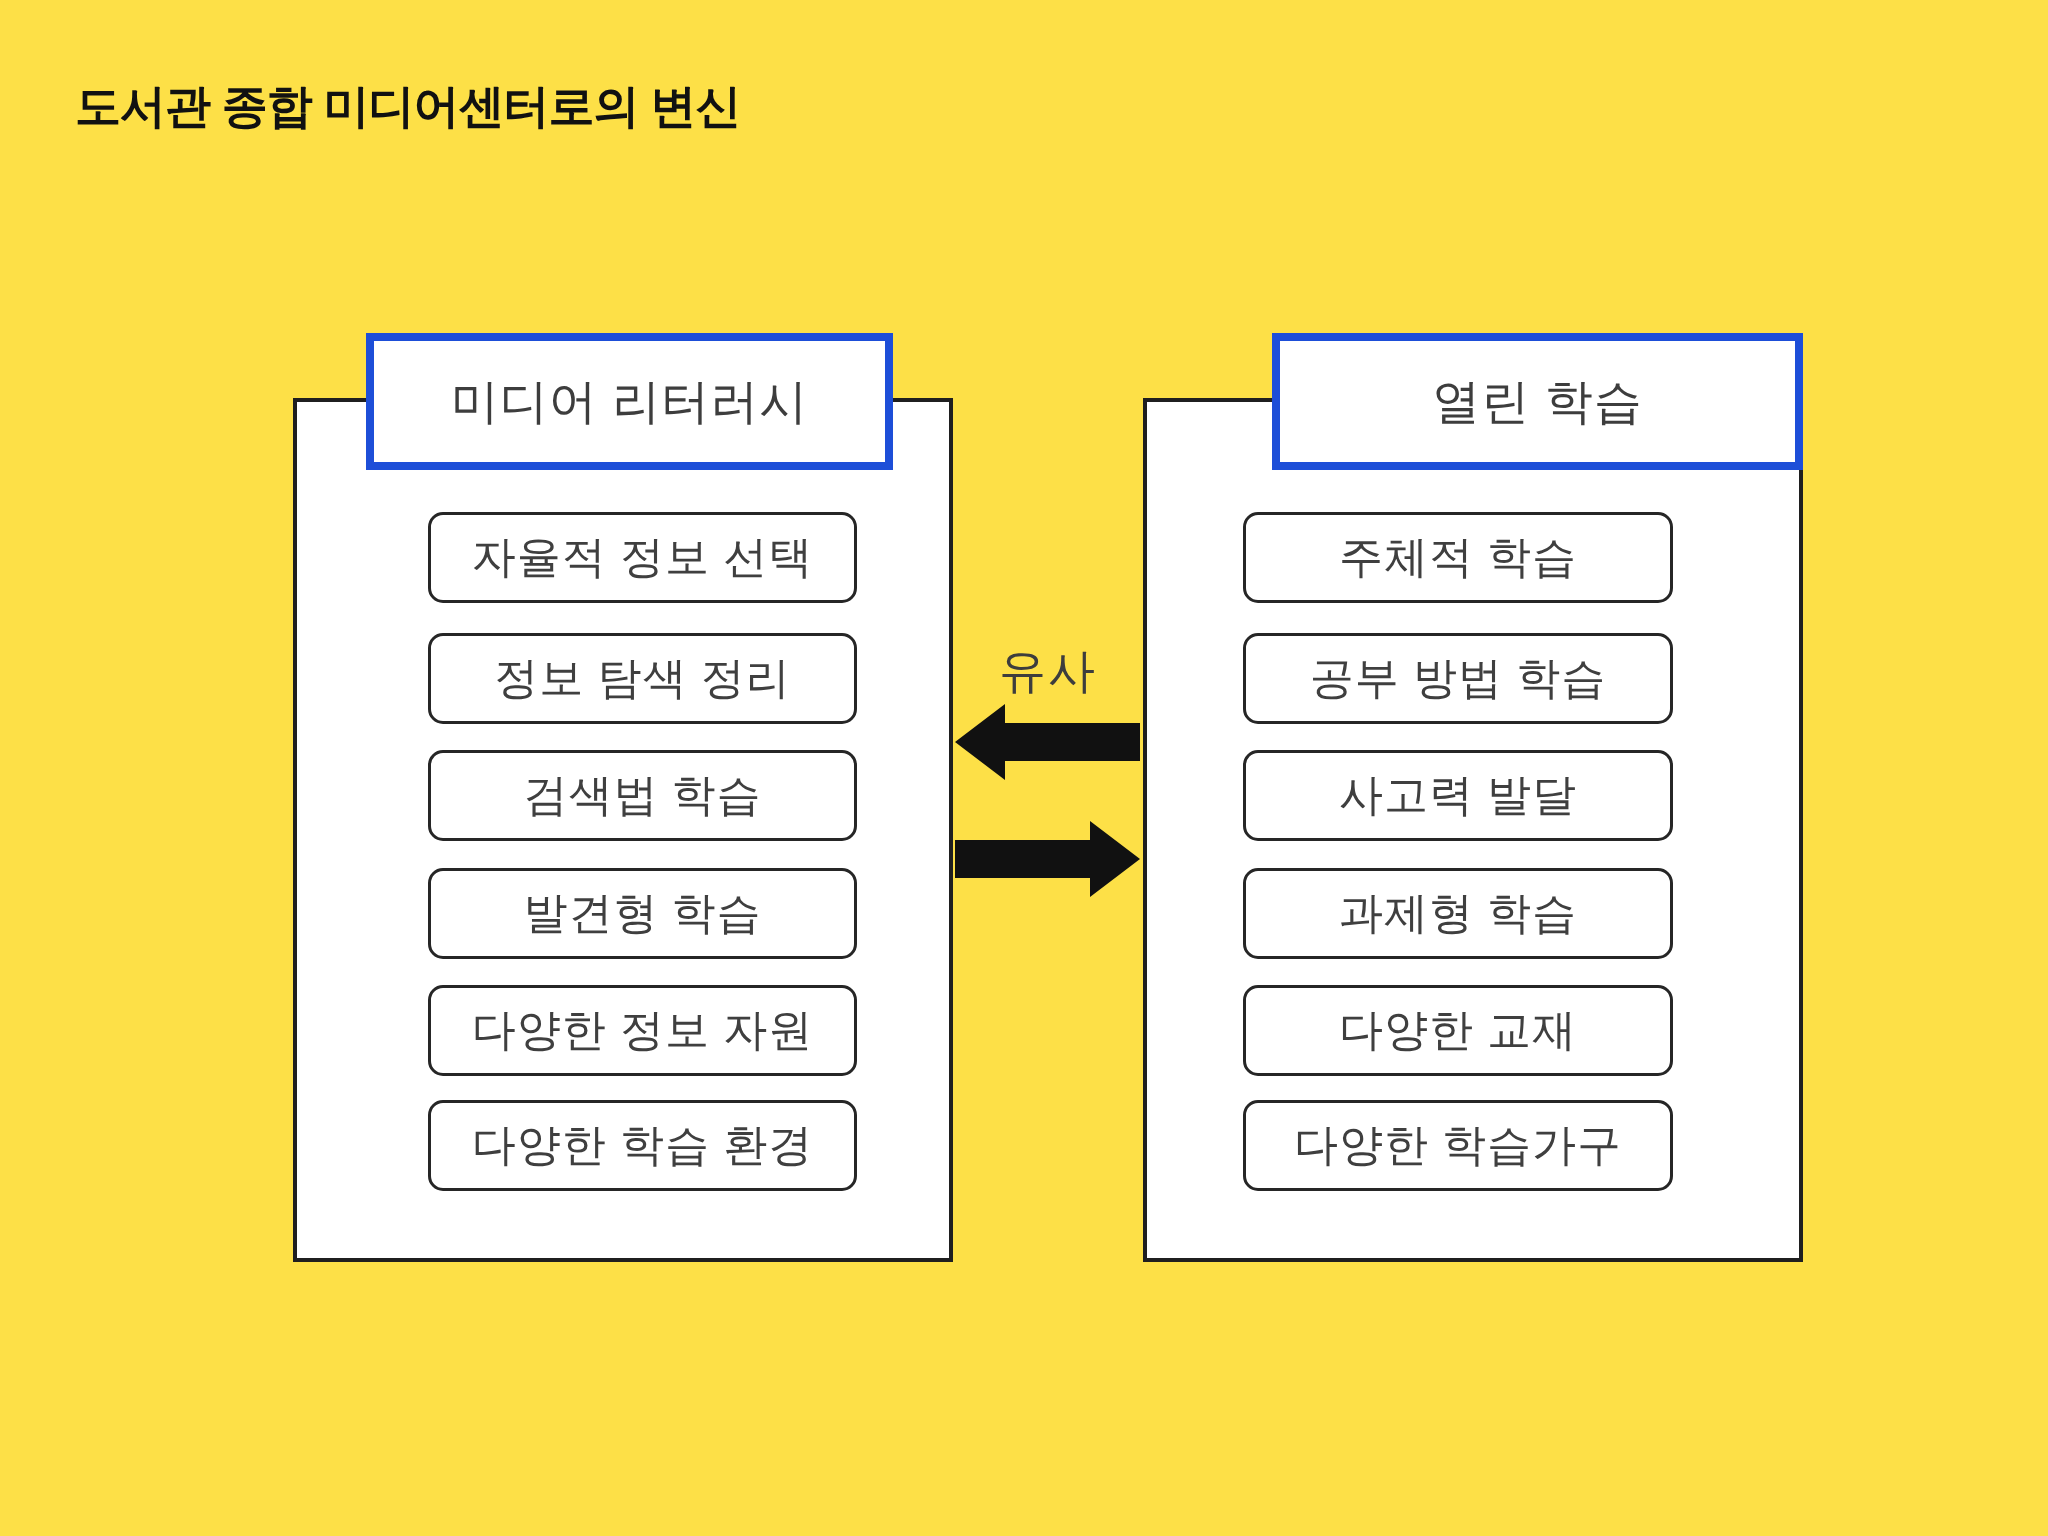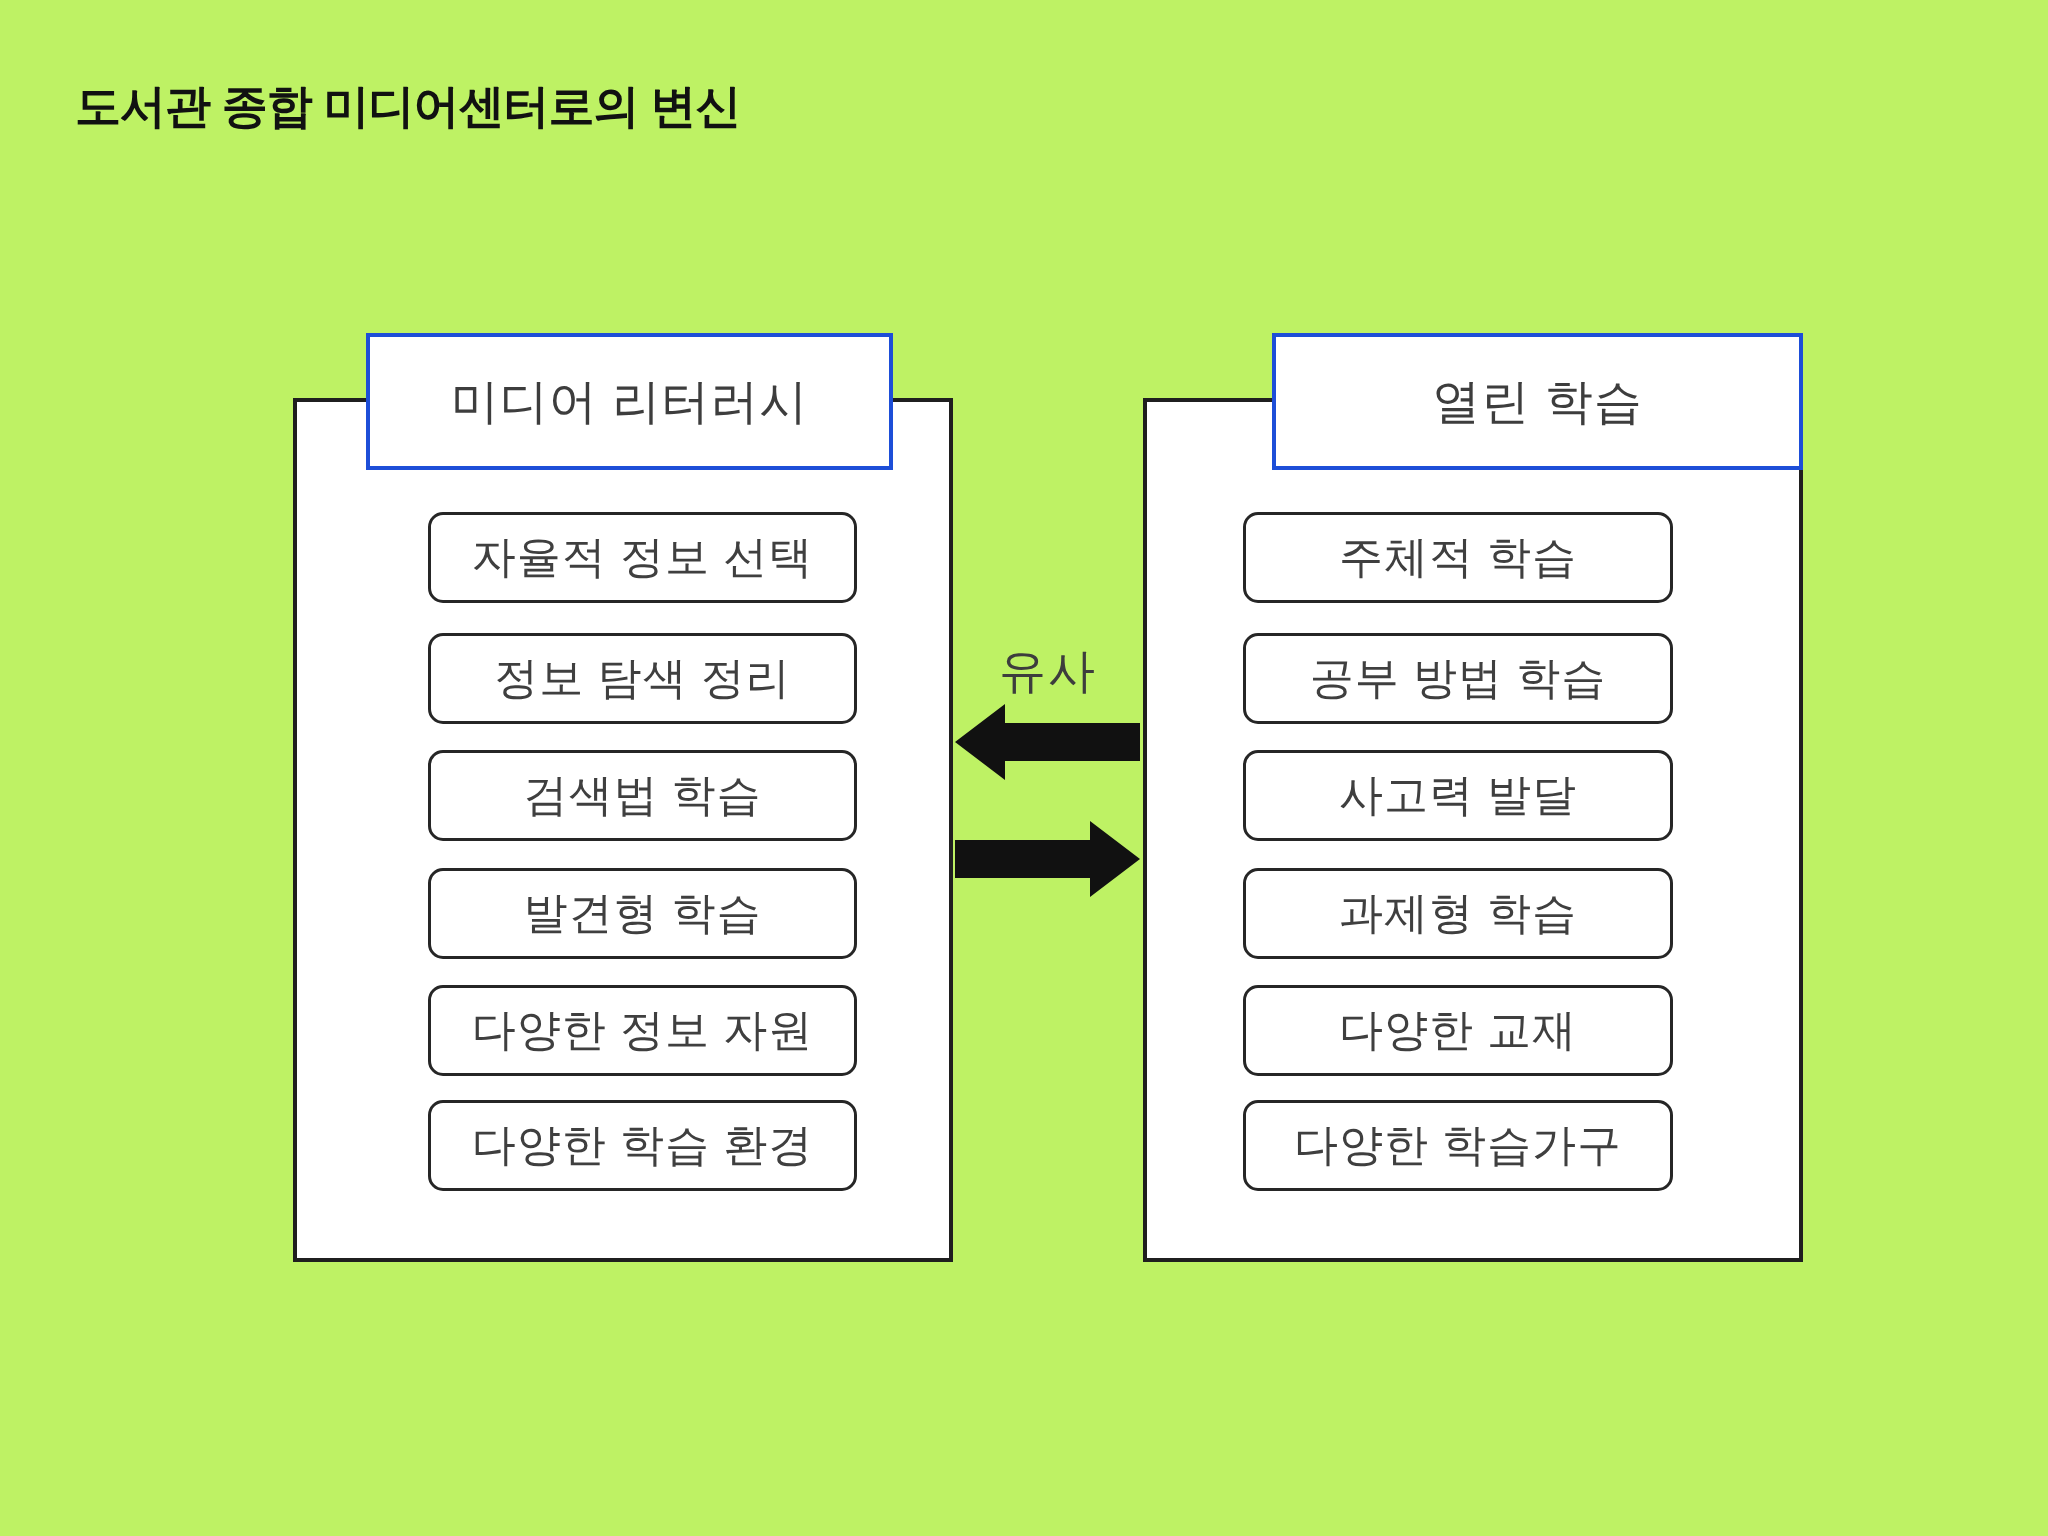--- a/index.html
+++ b/index.html
@@ -5,21 +5,21 @@
   html, body {
     margin: 0;
     padding: 0;
     background: #ffffff;
     font-family: "Liberation Sans", "DejaVu Sans", sans-serif;
   }
   .stage {
     position: relative;
     width: 2048px;
     height: 1536px;
-    background: #bef264;
+    background: #fde047;
     overflow: hidden;
   }
   .page-title {
     position: absolute;
     left: 75px;
     top: 76px;
     font-size: 46px;
     font-weight: 700;
     color: #111111;
     letter-spacing: -1px;
@@ -33,21 +33,21 @@
     border: 4px solid #1f1f1f;
     background: #ffffff;
     box-sizing: border-box;
   }
   .container-left  { left: 293px; }
   .container-right { left: 1143px; }
   .header-box {
     position: absolute;
     top: 333px;
     height: 137px;
-    border: 4px solid #1d4ed8;
+    border: 8px solid #1d4ed8;
     background: #ffffff;
     box-sizing: border-box;
     z-index: 3;
     display: flex;
     align-items: center;
     justify-content: center;
     font-size: 48px;
     color: #3d3d3d;
     letter-spacing: 1px;
     white-space: nowrap;

